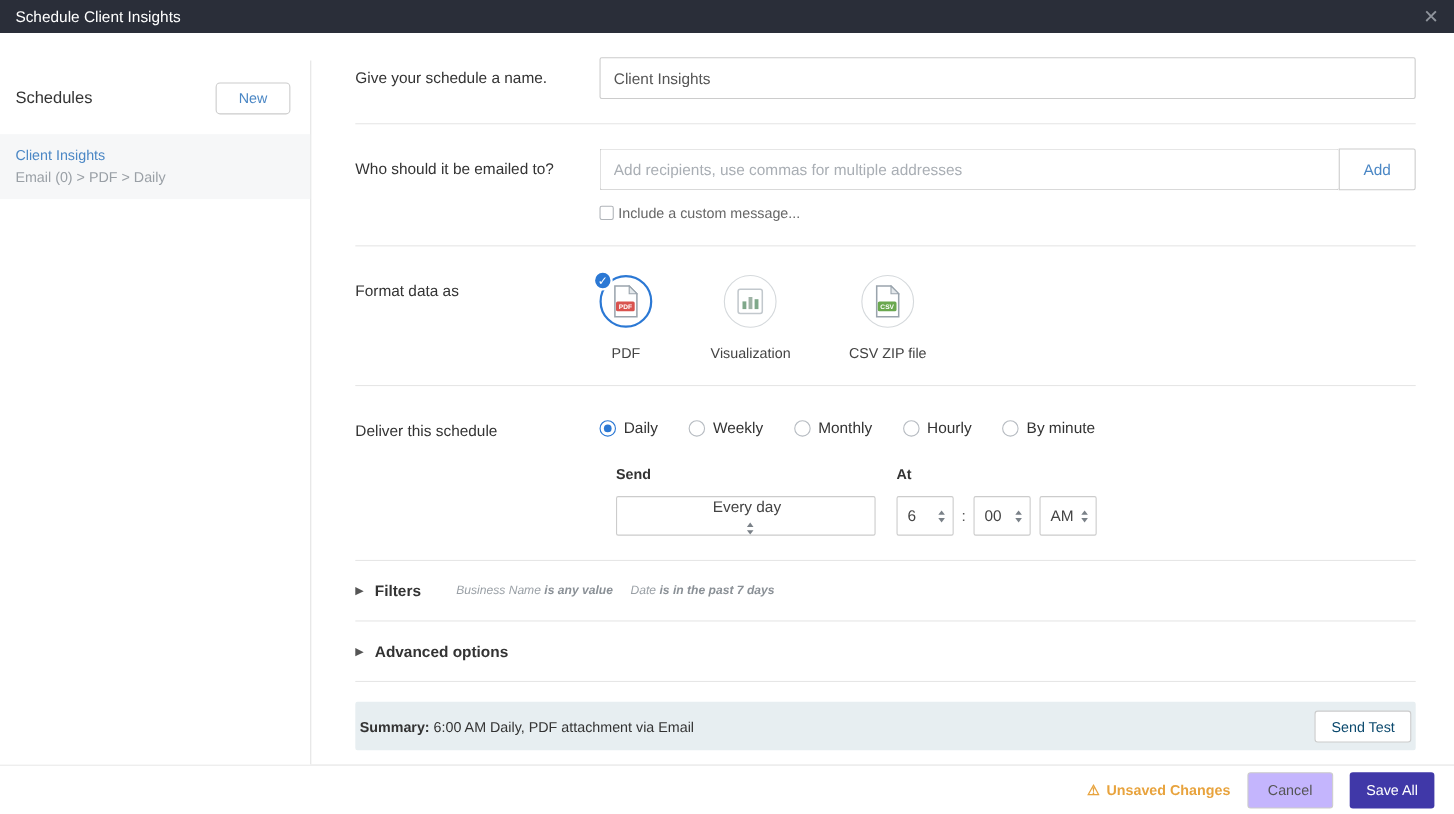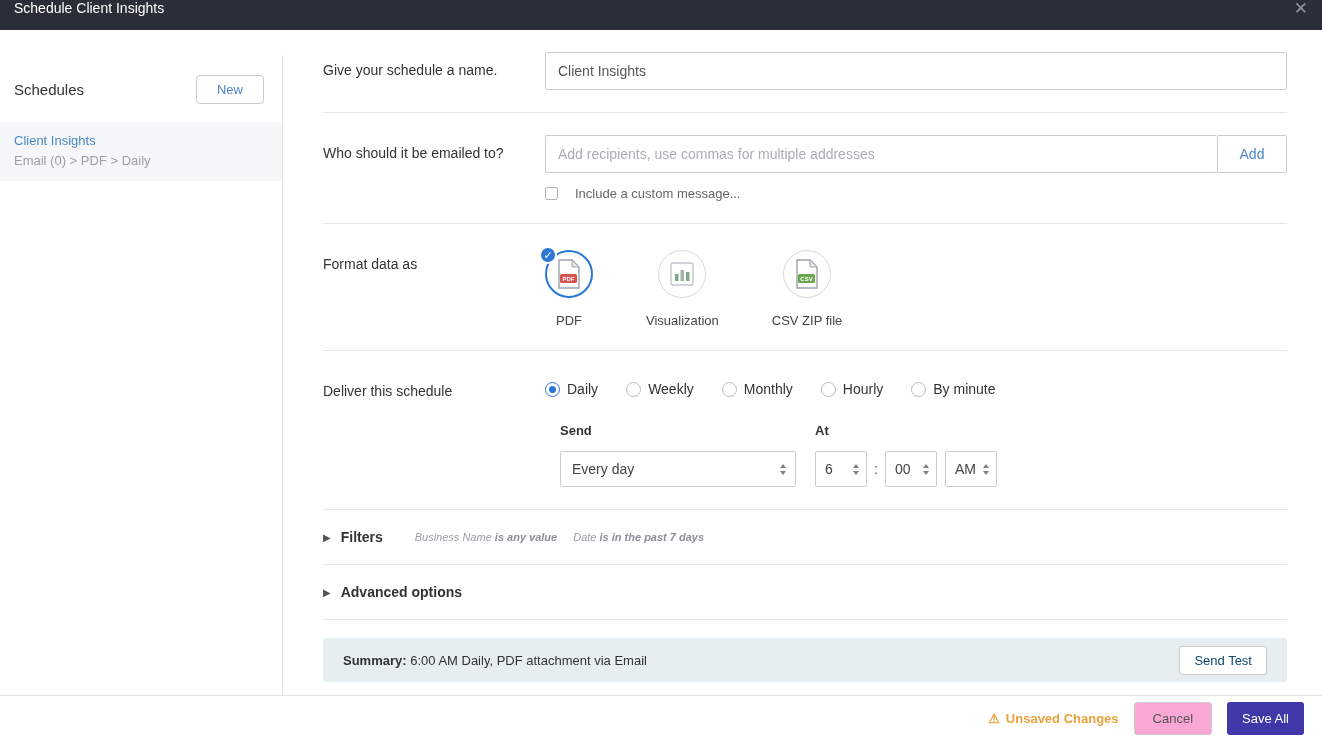--- a/index.html
+++ b/index.html
@@ -1,19 +1,19 @@
 <!DOCTYPE html>
 <html style="--header_bg: #2a2e39; --accent_blue: #2b78d4; --link_blue: #4b87c5; --save_bg: #4038a8; --warning: #e8a33d; --summary_bg: #e7eef1;"><head>
 <meta charset="utf-8">
 <style>
   * { margin:0; padding:0; box-sizing:border-box; }
   html,body { width:1322px; height:740px; overflow:hidden; }
   body { font-family:"Liberation Sans", sans-serif; background:#fff; color:#333; }
 
-  .topbar { height:30px; background:var(--header_bg,#2a2e39); display:flex; align-items:flex-start;
+  .topbar { height:30px; background:var(--header_bg,#2a2e39); display:flex; align-items:center;
             justify-content:space-between; padding:0 14px; }
   .topbar .title { color:#fff; font-size:14px; }
   .topbar .close { color:#8f949c; font-size:17px; cursor:pointer; line-height:1; }
 
   .content { display:flex; height:665px; }
 
   
   .sidebar { width:283px; border-right:1px solid #e3e3e3; background:#fff; flex:none;margin-top:25px; }
   .sidebar-head { display:flex; align-items:center; justify-content:space-between; padding:20px 18px 18px 14px; }
   .sidebar-head .heading { font-size:15px; color:#333; }
@@ -31,21 +31,21 @@
   .row-field { flex:1; min-width:0; }
 
   .text-input { width:100%; height:38px; border:1px solid #ccc; border-radius:2px; padding:0 12px;
                 font-size:14px; color:#555; font-family:inherit; outline:none; }
   .text-input::placeholder { color:#a9aeb4; }
 
   .email-line { display:flex; }
   .email-line .text-input { flex:1; border-right:none; }
   .btn-add { width:70px; height:38px; background:#fff; border:1px solid #ccc; border-radius:0 2px 2px 0;
              color:var(--link_blue,#4b87c5); font-size:14px; cursor:pointer; font-family:inherit; }
-  .custom-msg { display:flex; align-items:center; gap:17px; margin-top:13px; }
+  .custom-msg { display:flex; align-items:center; gap:4px; margin-top:13px; }
   .checkbox { width:13px; height:13px; border:1px solid #b0b4b9; border-radius:2px; background:#fff; cursor:pointer; flex:none; }
   .custom-msg .lbl { font-size:13px; color:#666; }
 
   
   .format-grid { display:flex; gap:53px; padding-top:4px; }
   .format-option { display:flex; flex-direction:column; align-items:center; cursor:pointer; }
   .fmt-circle { width:48px; height:48px; border-radius:50%; border:1px solid #d5d9dc; background:#fff;
                 display:flex; align-items:center; justify-content:center; position:relative; }
   .format-option.selected .fmt-circle { border:2px solid var(--accent_blue,#2b78d4); }
   .check-badge { position:absolute; top:-6px; left:-8px; width:18px; height:18px; border-radius:50%;
@@ -59,50 +59,50 @@
   .radio { width:15px; height:15px; border-radius:50%; border:1px solid #b7bcc2; background:#fff; position:relative; flex:none; }
   .radio.checked { border-color:var(--accent_blue,#2b78d4); }
   .radio.checked::after { content:""; position:absolute; top:3px; left:3px; width:7px; height:7px;
                           border-radius:50%; background:var(--accent_blue,#2b78d4); }
   .send-at { display:flex; margin-top:26px;margin-left:15px; }
   .send-col { width:255px; flex:none; }
   .mini-label { font-size:13px; font-weight:bold; color:#333; margin-bottom:13px; }
   .select { height:36px; border:1px solid #ccc; border-radius:2px; background:#fff; display:flex;
             align-items:center; justify-content:space-between; padding:0 9px 0 11px; font-size:14px;
             color:#444; cursor:pointer; }
-  .select.wide { width:236px; }
+  .select.wide { width:236px;flex-direction:column; }
   .select.sm { width:52px; padding:0 7px 0 9px; }
   .spin { display:flex; flex-direction:column; gap:3px; margin-left:6px; }
   .spin i { display:block; width:0; height:0; border-left:3.5px solid transparent; border-right:3.5px solid transparent; }
   .spin .up { border-bottom:4.5px solid #7a8188; }
   .spin .down { border-top:4.5px solid #7a8188; }
   .time-row { display:flex; align-items:center; }
   .colon { margin:0 7px; color:#555; font-size:14px; }
   .gap8 { width:8px; flex:none; }
 
   
   .collapse-row { display:flex; align-items:center; padding:19px 0; gap:10px; }
   .caret { color:#555; font-size:10px; cursor:pointer; }
   .collapse-title { font-size:14px; font-weight:600; color:#333; }
   .filters-desc { display:flex; gap:16px; margin-left:22px; }
   .filter-item { font-size:11px; color:#9aa0a6;font-style:italic; }
   .filter-item b { color:#8a9096; }
 
   
   .summary-bar { margin-top:18px; background:var(--summary_bg,#e7eef1); height:44px; display:flex;
-                 align-items:center; justify-content:space-between; padding:0 20px; border-radius:2px; }
+                 align-items:center; justify-content:space-between; padding:0 4px; border-radius:2px; }
   .summary-text { font-size:13px; color:#333; }
   .btn-send-test { background:#fff; border:1px solid #ccc; border-radius:3px; padding:6px 14px;
                    font-size:13px; color:#0c4a6e; cursor:pointer; font-family:inherit; }
 
   
   .footer { height:45px; border-top:1px solid #e3e3e3; display:flex; align-items:center;
             justify-content:flex-end; gap:15px; padding:0 18px; background:#fff; }
   .unsaved { color:var(--warning,#e8a33d); font-weight:bold; font-size:13px; display:flex; align-items:center; gap:6px; }
-  .btn-cancel { background:#f9a8d4; border:1px solid #ccc; border-radius:3px; padding:8px 18px;
+  .btn-cancel { background:#c4b5fd; border:1px solid #ccc; border-radius:3px; padding:8px 18px;
                 font-size:13px; color:#555; cursor:pointer; font-family:inherit; }
   .btn-save { background:var(--save_bg,#4038a8); border:none; border-radius:3px; padding:9px 15px;
               font-size:13px; color:#fff; cursor:pointer; font-family:inherit;text-align:right; }
 </style>
 </head>
 <body>
 
 <div class="topbar">
   <span class="title">Schedule Client Insights</span>
   <span class="close">✕</span>

